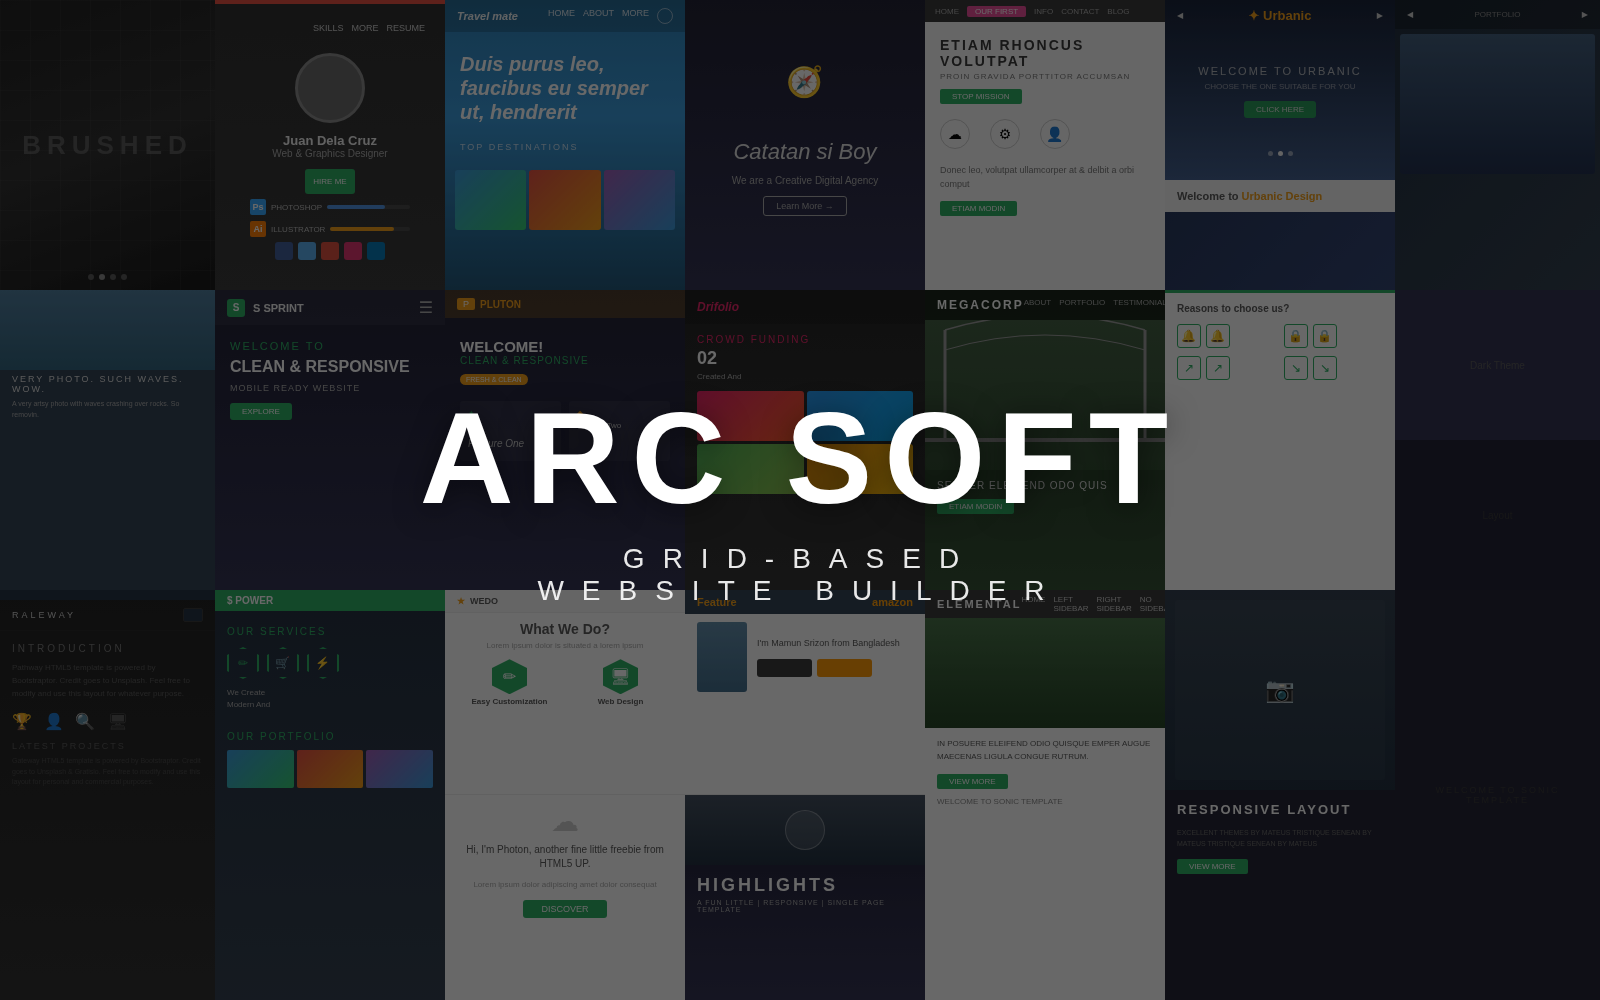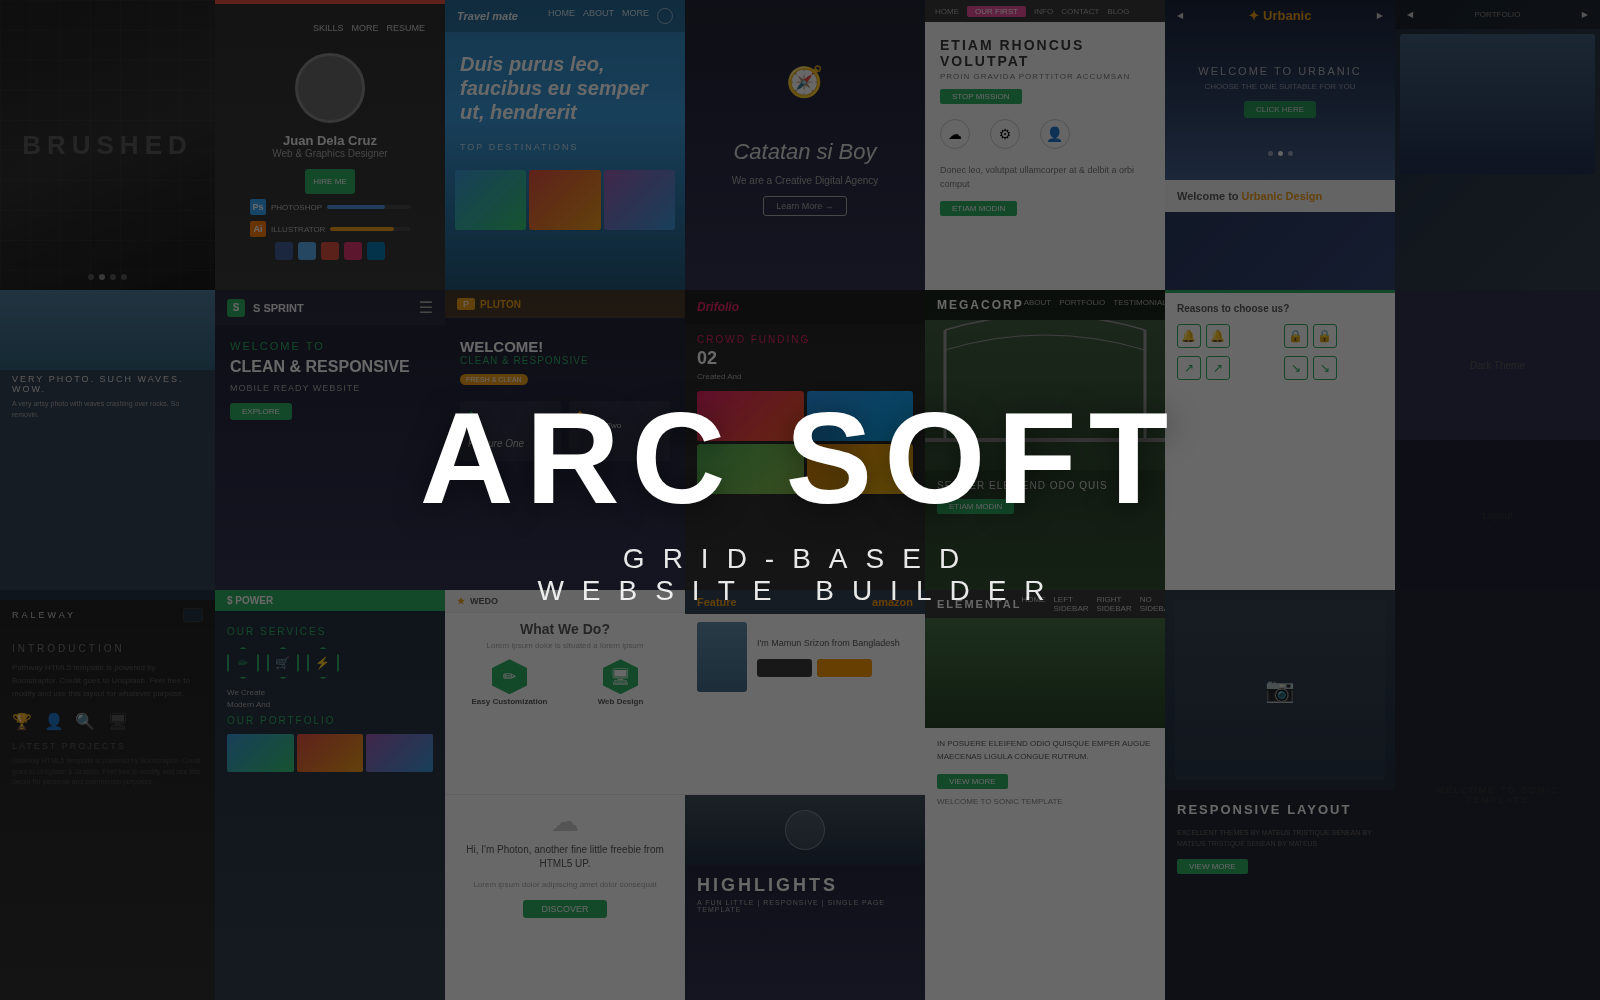--- a/index.html
+++ b/index.html
@@ -541,21 +541,21 @@
         <div style="color:white;font-size:10px;font-weight:bold;">$ POWER</div>
       </div>
       <div style="padding:10px 12px;">
         <div style="color:#27ae60;font-size:10px;letter-spacing:2px;text-transform:uppercase;margin-top:5px;">OUR SERVICES</div>
         <div style="display:flex;gap:8px;margin-top:10px;">
           <div style="width:32px;height:32px;background:transparent;border:2px solid #27ae60;clip-path:polygon(50% 0%,100% 25%,100% 75%,50% 100%,0% 75%,0% 25%);display:flex;align-items:center;justify-content:center;font-size:12px;color:#27ae60;">✏</div>
           <div style="width:32px;height:32px;background:transparent;border:2px solid #27ae60;clip-path:polygon(50% 0%,100% 25%,100% 75%,50% 100%,0% 75%,0% 25%);display:flex;align-items:center;justify-content:center;font-size:12px;color:#27ae60;">🛒</div>
           <div style="width:32px;height:32px;background:transparent;border:2px solid #27ae60;clip-path:polygon(50% 0%,100% 25%,100% 75%,50% 100%,0% 75%,0% 25%);display:flex;align-items:center;justify-content:center;font-size:12px;color:#27ae60;">⚡</div>
         </div>
         <div style="color:#aaa;font-size:8px;margin-top:8px;line-height:1.5;">We Create<br>Modern And</div>
-        <div style="color:#27ae60;font-size:10px;letter-spacing:2px;text-transform:uppercase;margin-top:4px;">OUR PORTFOLIO</div>
+        <div style="color:#27ae60;font-size:10px;letter-spacing:2px;text-transform:uppercase;margin-top:20px;">OUR PORTFOLIO</div>
         <div style="display:grid;grid-template-columns:1fr 1fr 1fr;gap:3px;margin-top:8px;">
           <div style="height:38px;border-radius:2px;background:linear-gradient(135deg,#3498db,#2ecc71);"></div>
           <div style="height:38px;border-radius:2px;background:linear-gradient(135deg,#e74c3c,#f39c12);"></div>
           <div style="height:38px;border-radius:2px;background:linear-gradient(135deg,#9b59b6,#3498db);"></div>
         </div>
       </div>
     </div>
   </div>
 
   <div class="tile wedo-tile">

